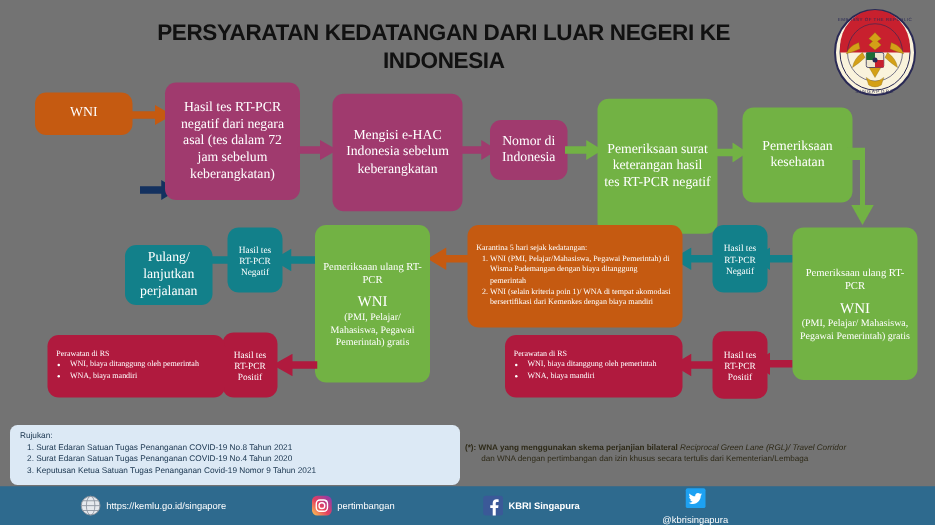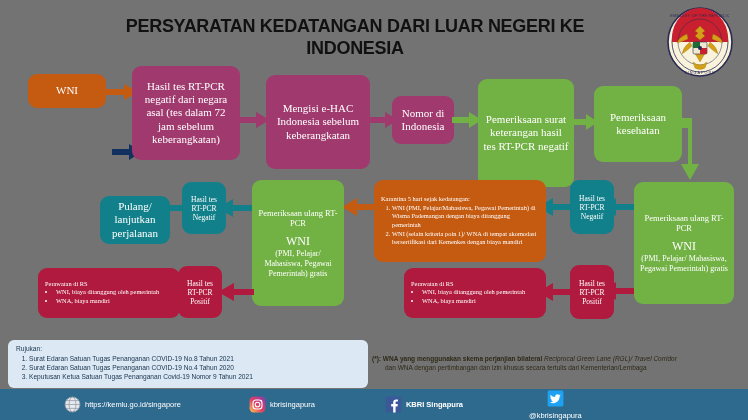--- a/index.html
+++ b/index.html
@@ -334,21 +334,21 @@
                 <stop offset="0.45" stop-color="#E4405F"></stop>
                 <stop offset="1" stop-color="#833AB4"></stop>
         </linearGradient>
             </defs>
         <rect x="0.6" y="0.6" width="15.8" height="15.8" rx="4.2" fill="url(#ig)"></rect>
         <rect x="4" y="4" width="9" height="9" rx="3" fill="none" stroke="#fff" stroke-width="1.1"></rect>
         <circle cx="8.5" cy="8.5" r="2.3" fill="none" stroke="#fff" stroke-width="1.1"></circle>
         <circle cx="12.1" cy="4.9" r="0.8" fill="#fff"></circle>
           </svg>
       </span>
-      <span class="lbl">kbrisingapura</span>
+      <span class="lbl">pertimbangan</span>
     </div>
 
     <div class="social" style="margin-left:70px;font-weight:bold;">
       <span class="sicon">
         <svg viewBox="0 0 17 17">
             <rect x="0.6" y="0.6" width="15.8" height="15.8" rx="2" fill="#3B5998"></rect>
         <path d="M10.6 16.4 V10.4 H12.5 L12.8 8.1 H10.6 V6.7 c0-0.66 0.19-1.1 1.14-1.1 H12.9 V3.55 C12.68 3.52 11.96 3.45 11.12 3.45 c-1.75 0-2.95 1.07-2.95 3.03 V8.1 H6.2 v2.3 H8.17 V16.4 Z" fill="#fff"></path>
           </svg>
       </span>
       <span class="lbl">KBRI Singapura</span>

